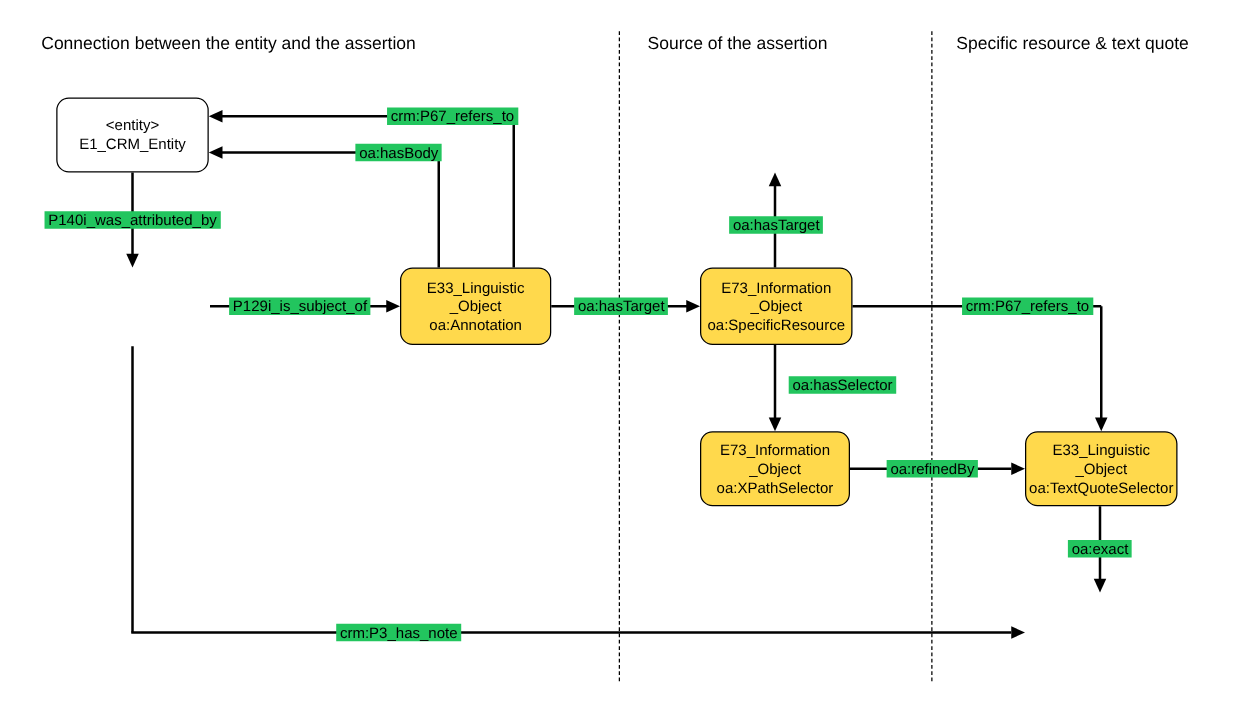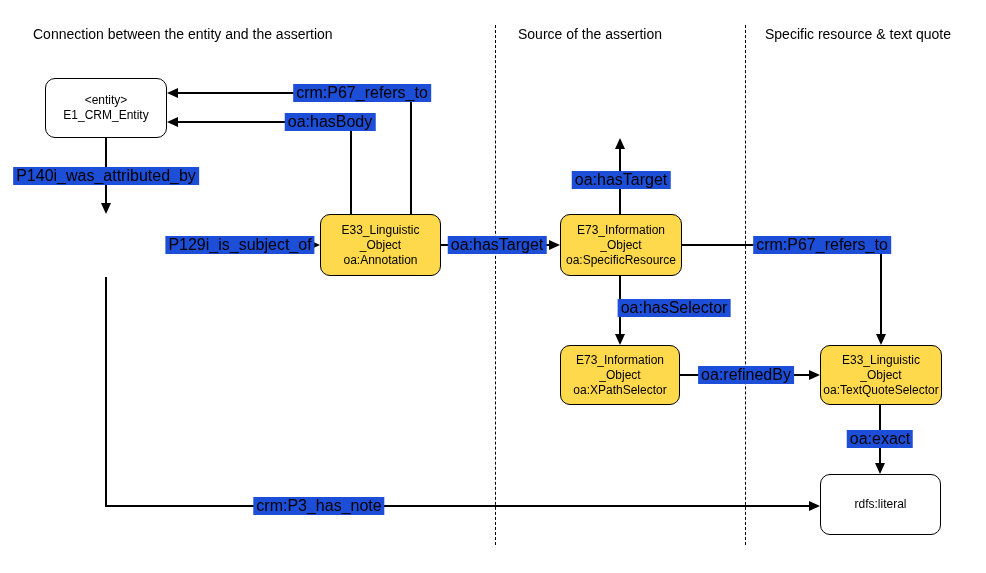--- a/index.html
+++ b/index.html
@@ -37,23 +37,23 @@
     text-align: center;
     font-size: 12px;
     line-height: 15px;
     background: #ffffff;
   }
   .hline { position: absolute; height: 1.5px; background: #000; }
   .vline { position: absolute; width: 1.5px; background: #000; }
   .edge-label {
     position: absolute;
     transform: translate(-50%, -50%);
-    background: #1d4ed8;
+    background: #22c55e;
     padding: 0 3px;
-    font-size: 16px;
+    font-size: 12px;
     white-space: nowrap;
     z-index: 3;
   }
   .arrow { position: absolute; width: 0; height: 0; z-index: 2; }
   .arrow.right { border-top: 5px solid transparent; border-bottom: 5px solid transparent; border-left: 11px solid #000; }
   .arrow.left  { border-top: 5px solid transparent; border-bottom: 5px solid transparent; border-right: 11px solid #000; }
   .arrow.up    { border-left: 5px solid transparent; border-right: 5px solid transparent; border-bottom: 11px solid #000; }
   .arrow.down  { border-left: 5px solid transparent; border-right: 5px solid transparent; border-top: 11px solid #000; }
 </style>
 </head>
@@ -92,33 +92,30 @@
     <div>_Object</div>
     <div>oa:XPathSelector</div>
   </div>
 
   <div class="box" style="left: 820px; top: 345px; width: 122px; height: 60px; background-color: rgb(255, 217, 76);">
     <div>E33_Linguistic</div>
     <div>_Object</div>
     <div>oa:TextQuoteSelector</div>
   </div>
 
-  <div class="box" style="left: 820px; top: 474px; width: 121px; height: 61px; background-color: rgb(255, 255, 255);">
-    <div>rdfs:literal</div>
-  </div>
 
   <div class="hline" style="left:176px; top:92px; width:235px;"></div>
   <div class="vline" style="left:410px; top:93px; height:121px;"></div>
   <div class="arrow left" style="left:167px; top:88px;"></div>
   <div class="edge-label" style="left:362px; top:93px;">crm:P67_refers_to</div>
 
   <div class="hline" style="left:176px; top:121px; width:175px;"></div>
   <div class="vline" style="left:350px; top:122px; height:92px;"></div>
   <div class="arrow left" style="left:167px; top:117px;"></div>
-  <div class="edge-label" style="left:330px; top:122px;">oa:hasBody</div>
+  <div class="edge-label" style="left:319px; top:122px;">oa:hasBody</div>
 
   <div class="vline" style="left:105px; top:138px; height:68px;"></div>
   <div class="arrow down" style="left:101px; top:203px;"></div>
   <div class="edge-label" style="left:106px; top:176px;">P140i_was_attributed_by</div>
 
   <div class="hline" style="left:168px; top:244px; width:143px;"></div>
   <div class="arrow right" style="left:309px; top:240px;"></div>
   <div class="edge-label" style="left:240px; top:245px;">P129i_is_subject_of</div>
 
   <div class="hline" style="left:441px; top:244px; width:110px;"></div>

